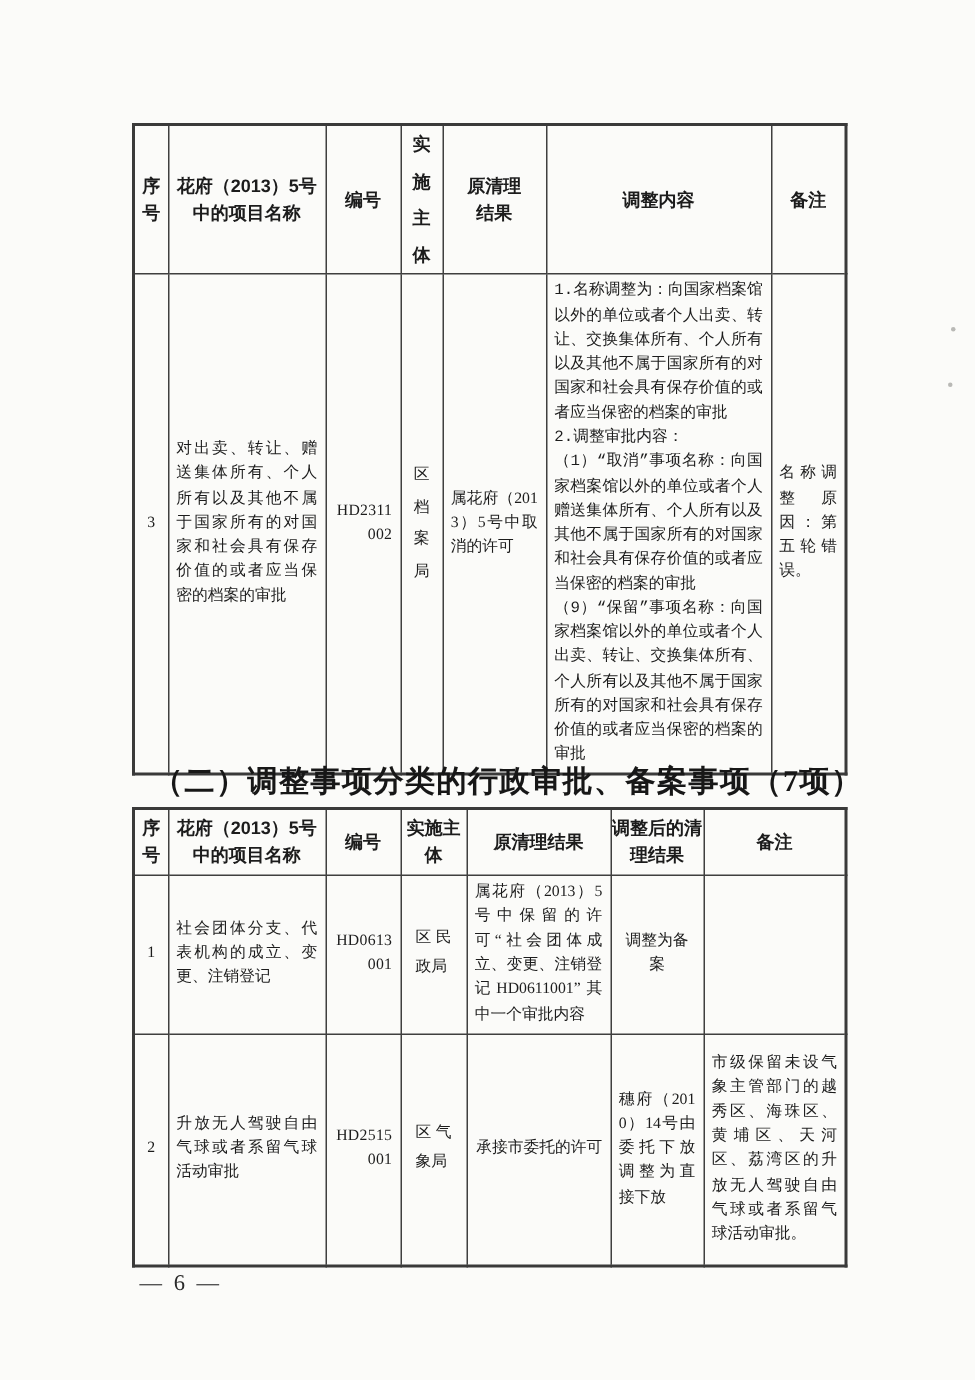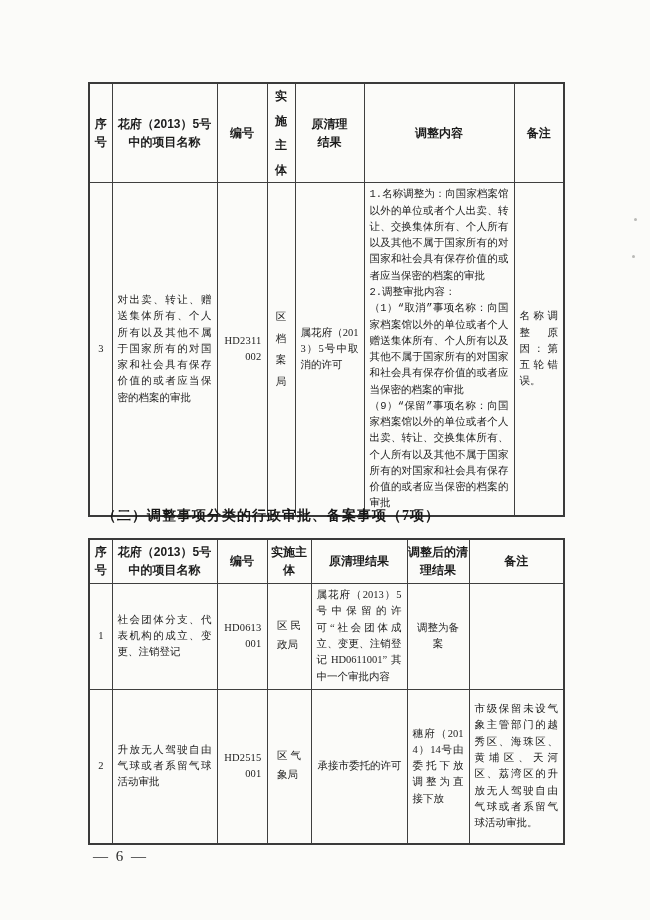--- a/index.html
+++ b/index.html
@@ -53,21 +53,21 @@
   .c-remark{text-align:justify;line-height:1.65;padding:4px 6px;}
   .vtop{vertical-align:top;margin-left:16px;}
   .vert-stack{display:inline-block;width:13px;line-height:2.05;text-align:center;}
   .two-col{display:inline-block;width:24px;line-height:1.8;text-align:justify;}
   .narrow-head{display:inline-block;width:40px;}
   .c-adjust{vertical-align:top;text-align:justify;line-height:1.5;padding:3px 6px;font-family:Liberation Mono, monospace;}
   .c-adjust p{margin:0;}
   
   .section-heading{
     position:absolute;left:102px;top:507px;
-    font-size:14px;font-weight:700;
+    font-size:20px;font-weight:700;
     letter-spacing:1px;white-space:nowrap;
     color:#171717;
   }
   .page-number{
     position:absolute;left:93px;top:848px;
     font-size:15px;letter-spacing:2px;color:#2a2a2a;
   }
   
   .speck{position:absolute;width:3px;height:3px;background:#b9b9b6;border-radius:50%;}
   .speck.s1{left:634px;top:218px;}
@@ -145,21 +145,21 @@
       <td class="c-orig vtop">属花府（2013）5号中保留的许可“社会团体成立、变更、注销登记HD0611001”其中一个审批内容</td>
       <td class="c-orig" style="text-align:center">调整为备案</td>
       <td class="c-remark"></td>
     </tr>
     <tr class="r2">
       <td class="c-idx">2</td>
       <td class="c-name">升放无人驾驶自由气球或者系留气球活动审批</td>
       <td class="c-code">HD2515001</td>
       <td class="c-agency"><span class="two-col">区气象局</span></td>
       <td class="c-orig" style="text-align:right">承接市委托的许可</td>
-      <td class="c-orig">穗府（2014）14号由委托下放调整为直接下放</td>
+      <td class="c-orig">穗府（2010）14号由委托下放调整为直接下放</td>
       <td class="c-remark vtop">市级保留未设气象主管部门的越秀区、海珠区、黄埔区、天河区、荔湾区的升放无人驾驶自由气球或者系留气球活动审批。</td>
     </tr>
   </tbody>
     </table>
 
   <div class="page-number">— 6 —</div>
 
   <div class="speck s1"></div>
   <div class="speck s2"></div>
 

